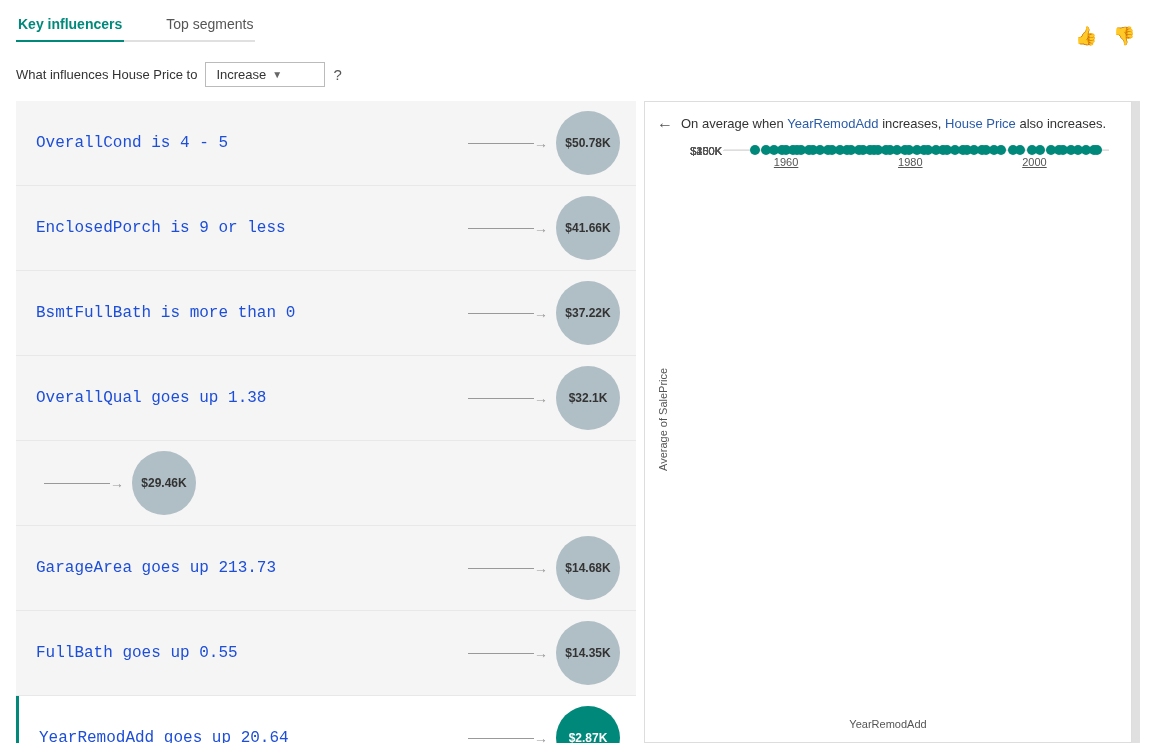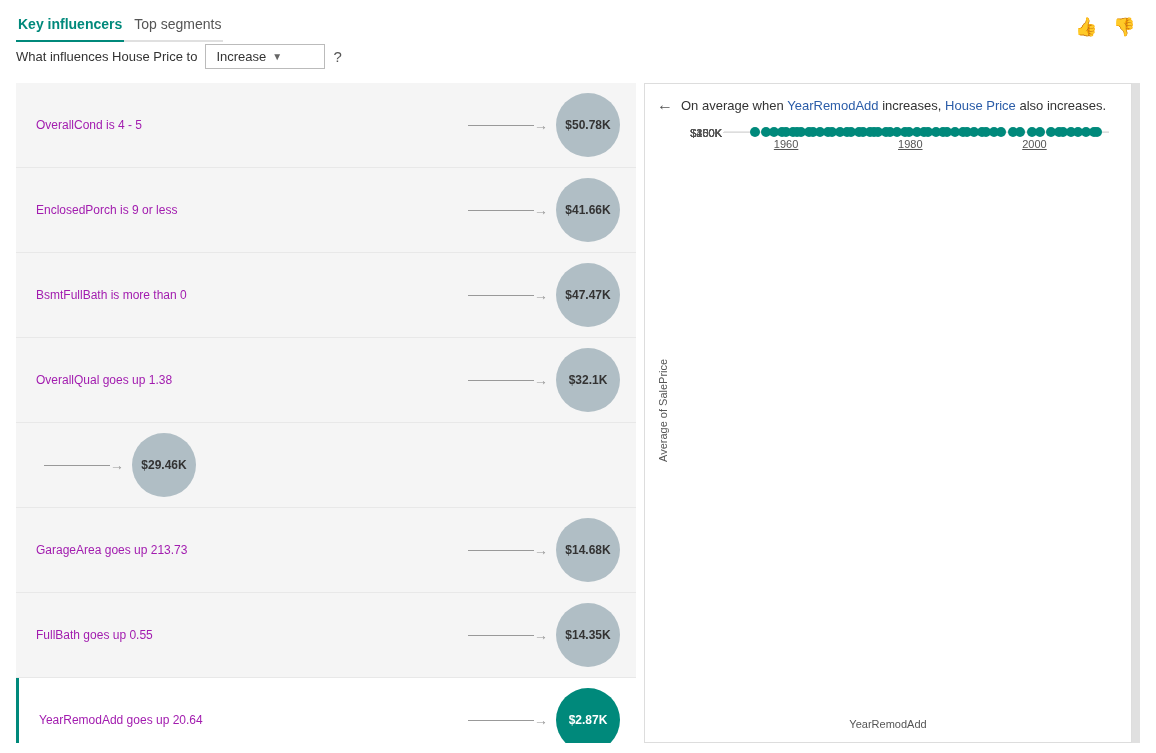--- a/index.html
+++ b/index.html
@@ -1,37 +1,37 @@
 <!DOCTYPE html>
 <html><head>
   <meta charset="utf-8">
   <style>
     * { box-sizing: border-box; margin: 0; padding: 0; }
     body { font-family: 'Segoe UI', Arial, sans-serif; background: #fff; font-size: 13px; color: #333; width: 1156px; height: 753px; overflow: hidden; }
 
     .main-container { display: flex; flex-direction: column; height: 100%; padding: 10px 16px; }
 
-    .tab-bar { display: flex; gap: 8px; border-bottom: 2px solid #e0e0e0; padding-bottom: 0; margin-bottom: 2px; }
+    .tab-bar { display: flex; gap: 40px; border-bottom: 2px solid #e0e0e0; padding-bottom: 0; margin-bottom: 20px; }
     .tab { padding: 6px 2px 8px 2px; cursor: pointer; font-size: 14px; color: #555; position: relative; }
     .tab.active { color: #00897b; border-bottom: 2px solid #00897b; margin-bottom: -2px; font-weight: 600; }
     .tab-icons { margin-left: auto; display: flex; gap: 8px; align-items: center; }
     .tab-icon-btn { background: none; border: none; cursor: pointer; color: #888; font-size: 18px; padding: 2px 4px; }
 
     .controls-row { display: flex; align-items: center; gap: 8px; margin-bottom: 14px; font-size: 13px; color: #333; }
     .dropdown { display: flex; align-items: center; border: 1px solid #bbb; padding: 4px 10px; background: #fff; cursor: pointer; gap: 6px; min-width: 120px; }
     .dropdown-arrow { font-size: 10px; color: #666; }
     .help-btn { color: #555; cursor: pointer; font-size: 15px; }
 
     .content-area { display: flex; flex: 1; gap: 0; overflow: hidden; }
 
     .left-panel { width: 620px; flex-shrink: 0; overflow-y: auto; background: #f5f5f5; padding: 0; }
 
     .influencer-item { display: flex; align-items: center; padding: 10px 16px 10px 20px; border-bottom: 1px solid #e8e8e8; background: #f5f5f5; cursor: pointer; min-height: 60px; }
     .influencer-item.selected { background: #fff; border-left: 3px solid #00897b; }
-    .influencer-label { flex: 1; color: #a21caf; font-size: 12px; }
+    .influencer-label { flex: 1; color: #1d4ed8; font-size: 16px; font-family: Liberation Mono, monospace; }
     .arrow-line { flex: 0 0 80px; display: flex; align-items: center; justify-content: center; position: relative; margin: 0 8px; }
     .arrow-line .line { height: 1px; background: #999; flex: 1; }
     .arrow-line .arrowhead { font-size: 14px; color: #999; }
     .bubble { width: 64px; height: 64px; border-radius: 50%; background: #b0bec5; display: flex; align-items: center; justify-content: center; font-size: 12px; font-weight: 600; color: #333; flex-shrink: 0; }
     .bubble.teal { background: #00897b; color: #fff; }
 
     .right-panel { flex: 1; border: 1px solid #ddd; background: #fff; display: flex; flex-direction: column; margin-left: 8px; overflow: hidden; padding: 12px; }
     .chart-header { display: flex; align-items: center; gap: 8px; margin-bottom: 8px; }
     .back-arrow { color: #555; font-size: 16px; cursor: pointer; }
     .chart-title { font-size: 13px; color: #333; }
@@ -102,21 +102,21 @@
       <span class="arrowhead">→</span>
     </div>
     <div class="bubble">$41.66K</div>
   </div>
           <div class="influencer-item">
     <span class="influencer-label">BsmtFullBath is more than 0</span>
     <div class="arrow-line">
       <div class="line"></div>
       <span class="arrowhead">→</span>
     </div>
-    <div class="bubble">$47.47K</div>
+    <div class="bubble">$37.22K</div>
   </div>
           <div class="influencer-item">
     <span class="influencer-label">OverallQual goes up 1.38</span>
     <div class="arrow-line">
       <div class="line"></div>
       <span class="arrowhead">→</span>
     </div>
     <div class="bubble">$32.1K</div>
   </div>
           <div class="influencer-item">

